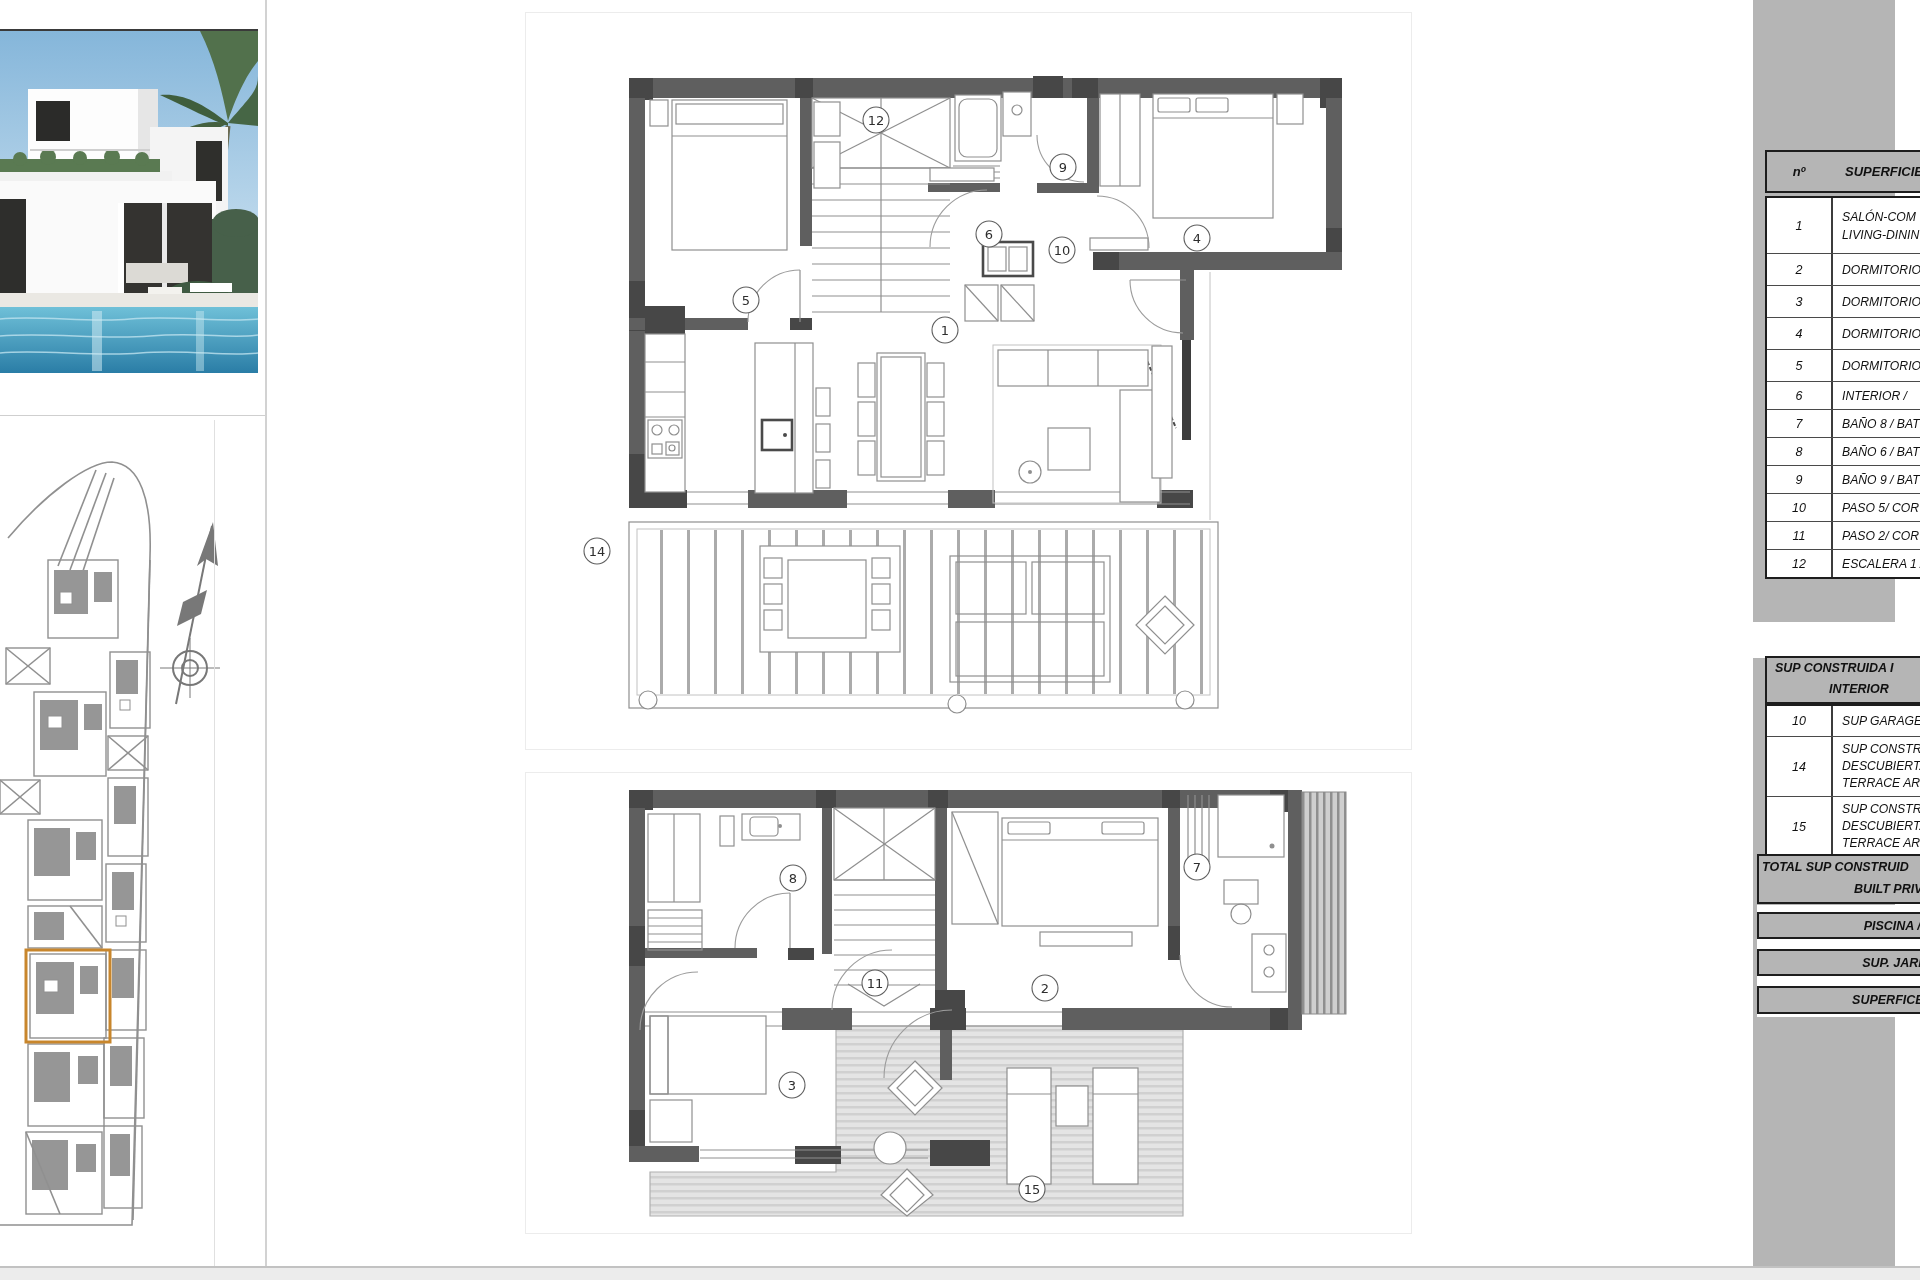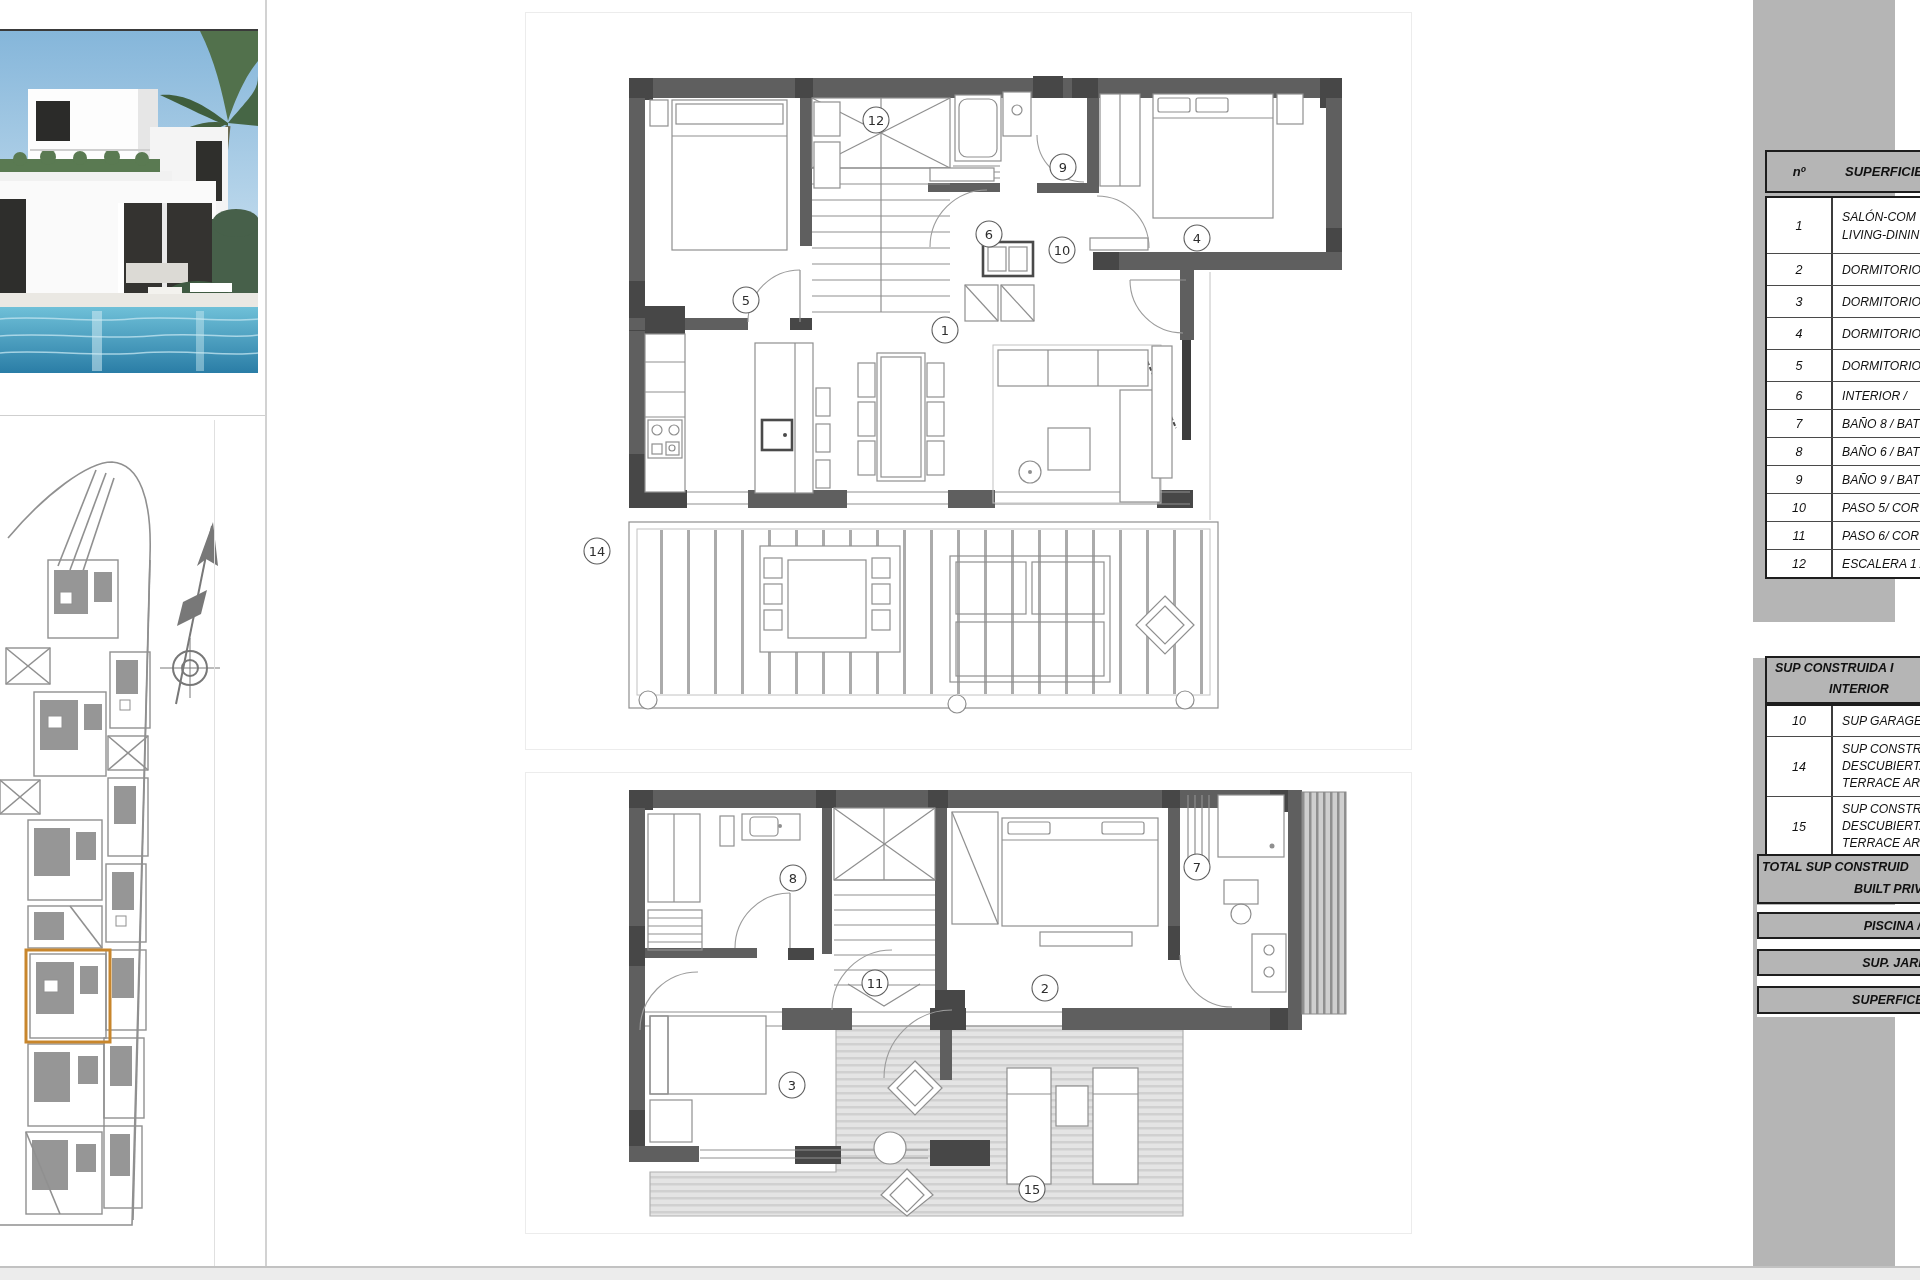--- a/index.html
+++ b/index.html
@@ -671,21 +671,21 @@
     </div>
     <div class="lrow" style="height:28px">
       <div class="lnum">10</div>
       <div class="llab">
           <span>PASO 5/ COR</span>
         </div>
     </div>
     <div class="lrow" style="height:28px">
       <div class="lnum">11</div>
       <div class="llab">
-          <span>PASO 6/ COR</span>
+          <span>PASO 2/ COR</span>
         </div>
     </div>
     <div class="lrow" style="height:28px">
       <div class="lnum">12</div>
       <div class="llab">
           <span>ESCALERA 1 /</span>
         </div>
     </div>
   </div>
 

